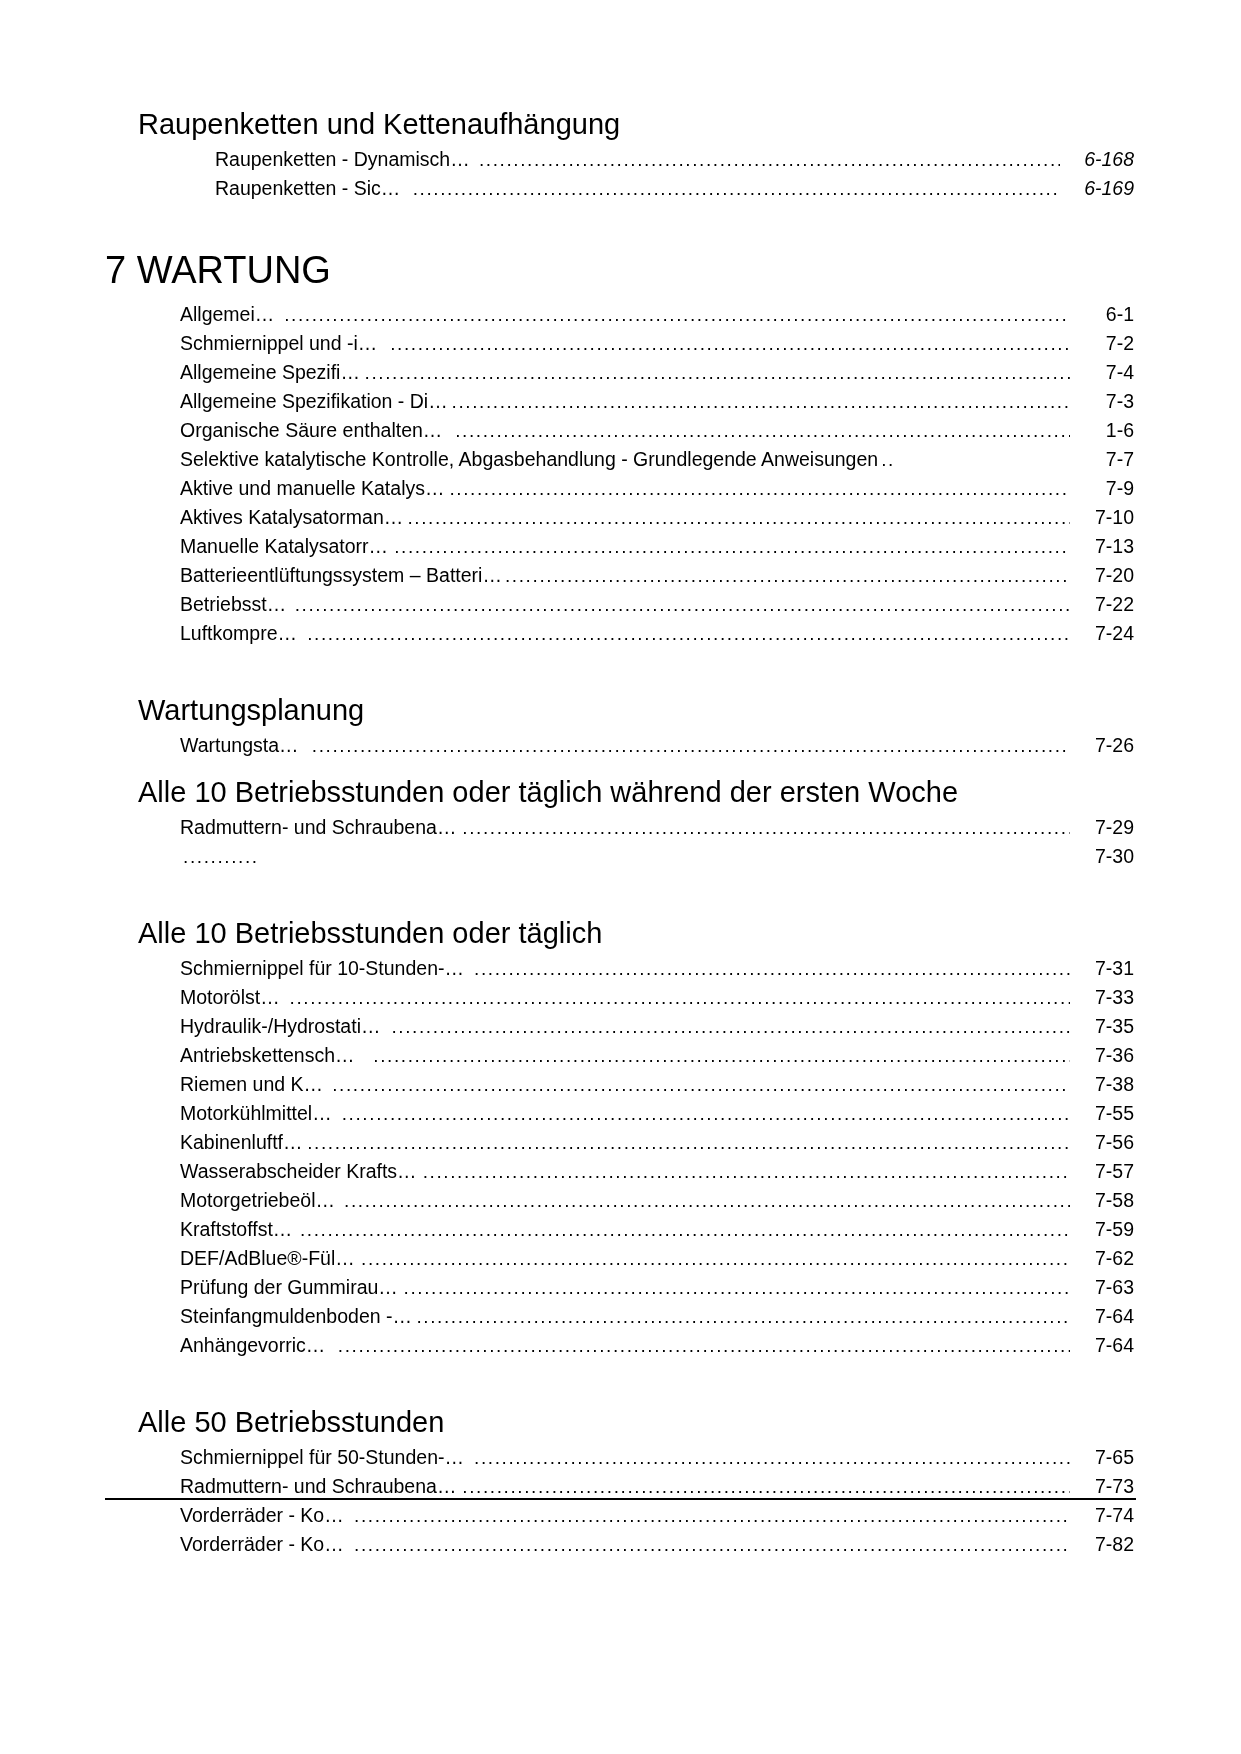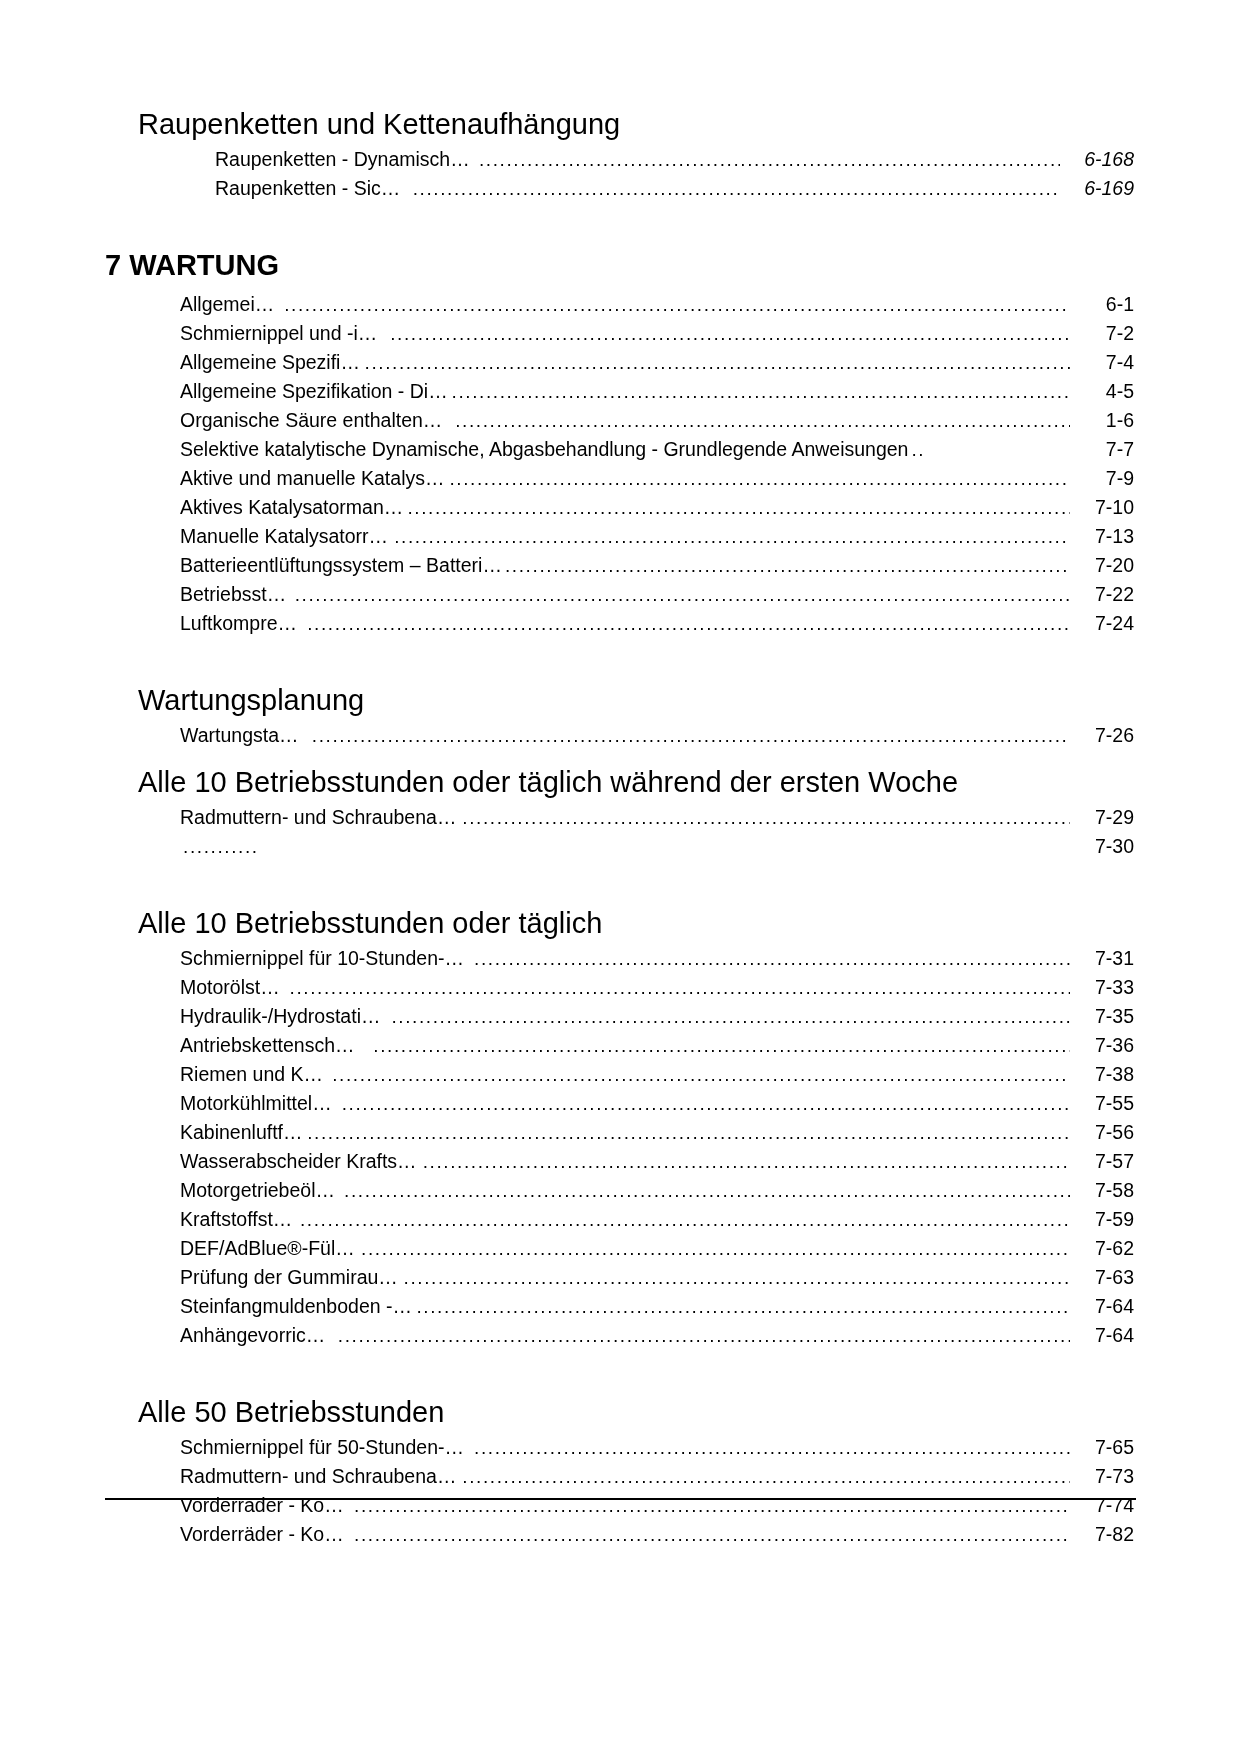--- a/index.html
+++ b/index.html
@@ -18,22 +18,22 @@
   .page {
     position: absolute;
     left: 0;
     top: 0;
     width: 1241px;
     height: 1754px;
     box-sizing: border-box;
     padding: 108px 105px 0 105px;
   }
   .part-title {
-    font-size: 29px;
-    font-weight: 700;
+    font-size: 38px;
+    font-weight: 400;
     margin: 0;
     padding-left: 0px;
   }
   .group-title {
     font-size: 29px;
     font-weight: 400;
     margin: 0 0 4px 0;
     padding-left: 33px;
   }
 
@@ -131,29 +131,29 @@
       <span class="page-no">7-2</span>
     </div>
     <div class="entry">
       <span class="label">Allgemeine Spezifikation</span>
       <span class="dots">........................................................................................................................</span>
       <span class="page-no">7-4</span>
     </div>
     <div class="entry">
       <span class="label">Allgemeine Spezifikation - Dieselkraftstoff</span>
       <span class="dots">........................................................................................................................</span>
-      <span class="page-no">4-5</span>
+      <span class="page-no">7-3</span>
     </div>
     <div class="entry">
       <span class="label">Organische Säure enthaltendes Kühlmittel</span>
       <span class="dots">........................................................................................................................</span>
       <span class="page-no">1-6</span>
     </div>
     <div class="entry">
-      <span class="label">Selektive katalytische Dynamische, Abgasbehandlung - Grundlegende Anweisungen</span>
+      <span class="label">Selektive katalytische Kontrolle, Abgasbehandlung - Grundlegende Anweisungen</span>
       <span class="dots">..</span>
       <span class="page-no">7-7</span>
     </div>
     <div class="entry">
       <span class="label">Aktive und manuelle Katalysatorregelung</span>
       <span class="dots">........................................................................................................................</span>
       <span class="page-no">7-9</span>
     </div>
     <div class="entry">
       <span class="label">Aktives Katalysatormanagement</span>

